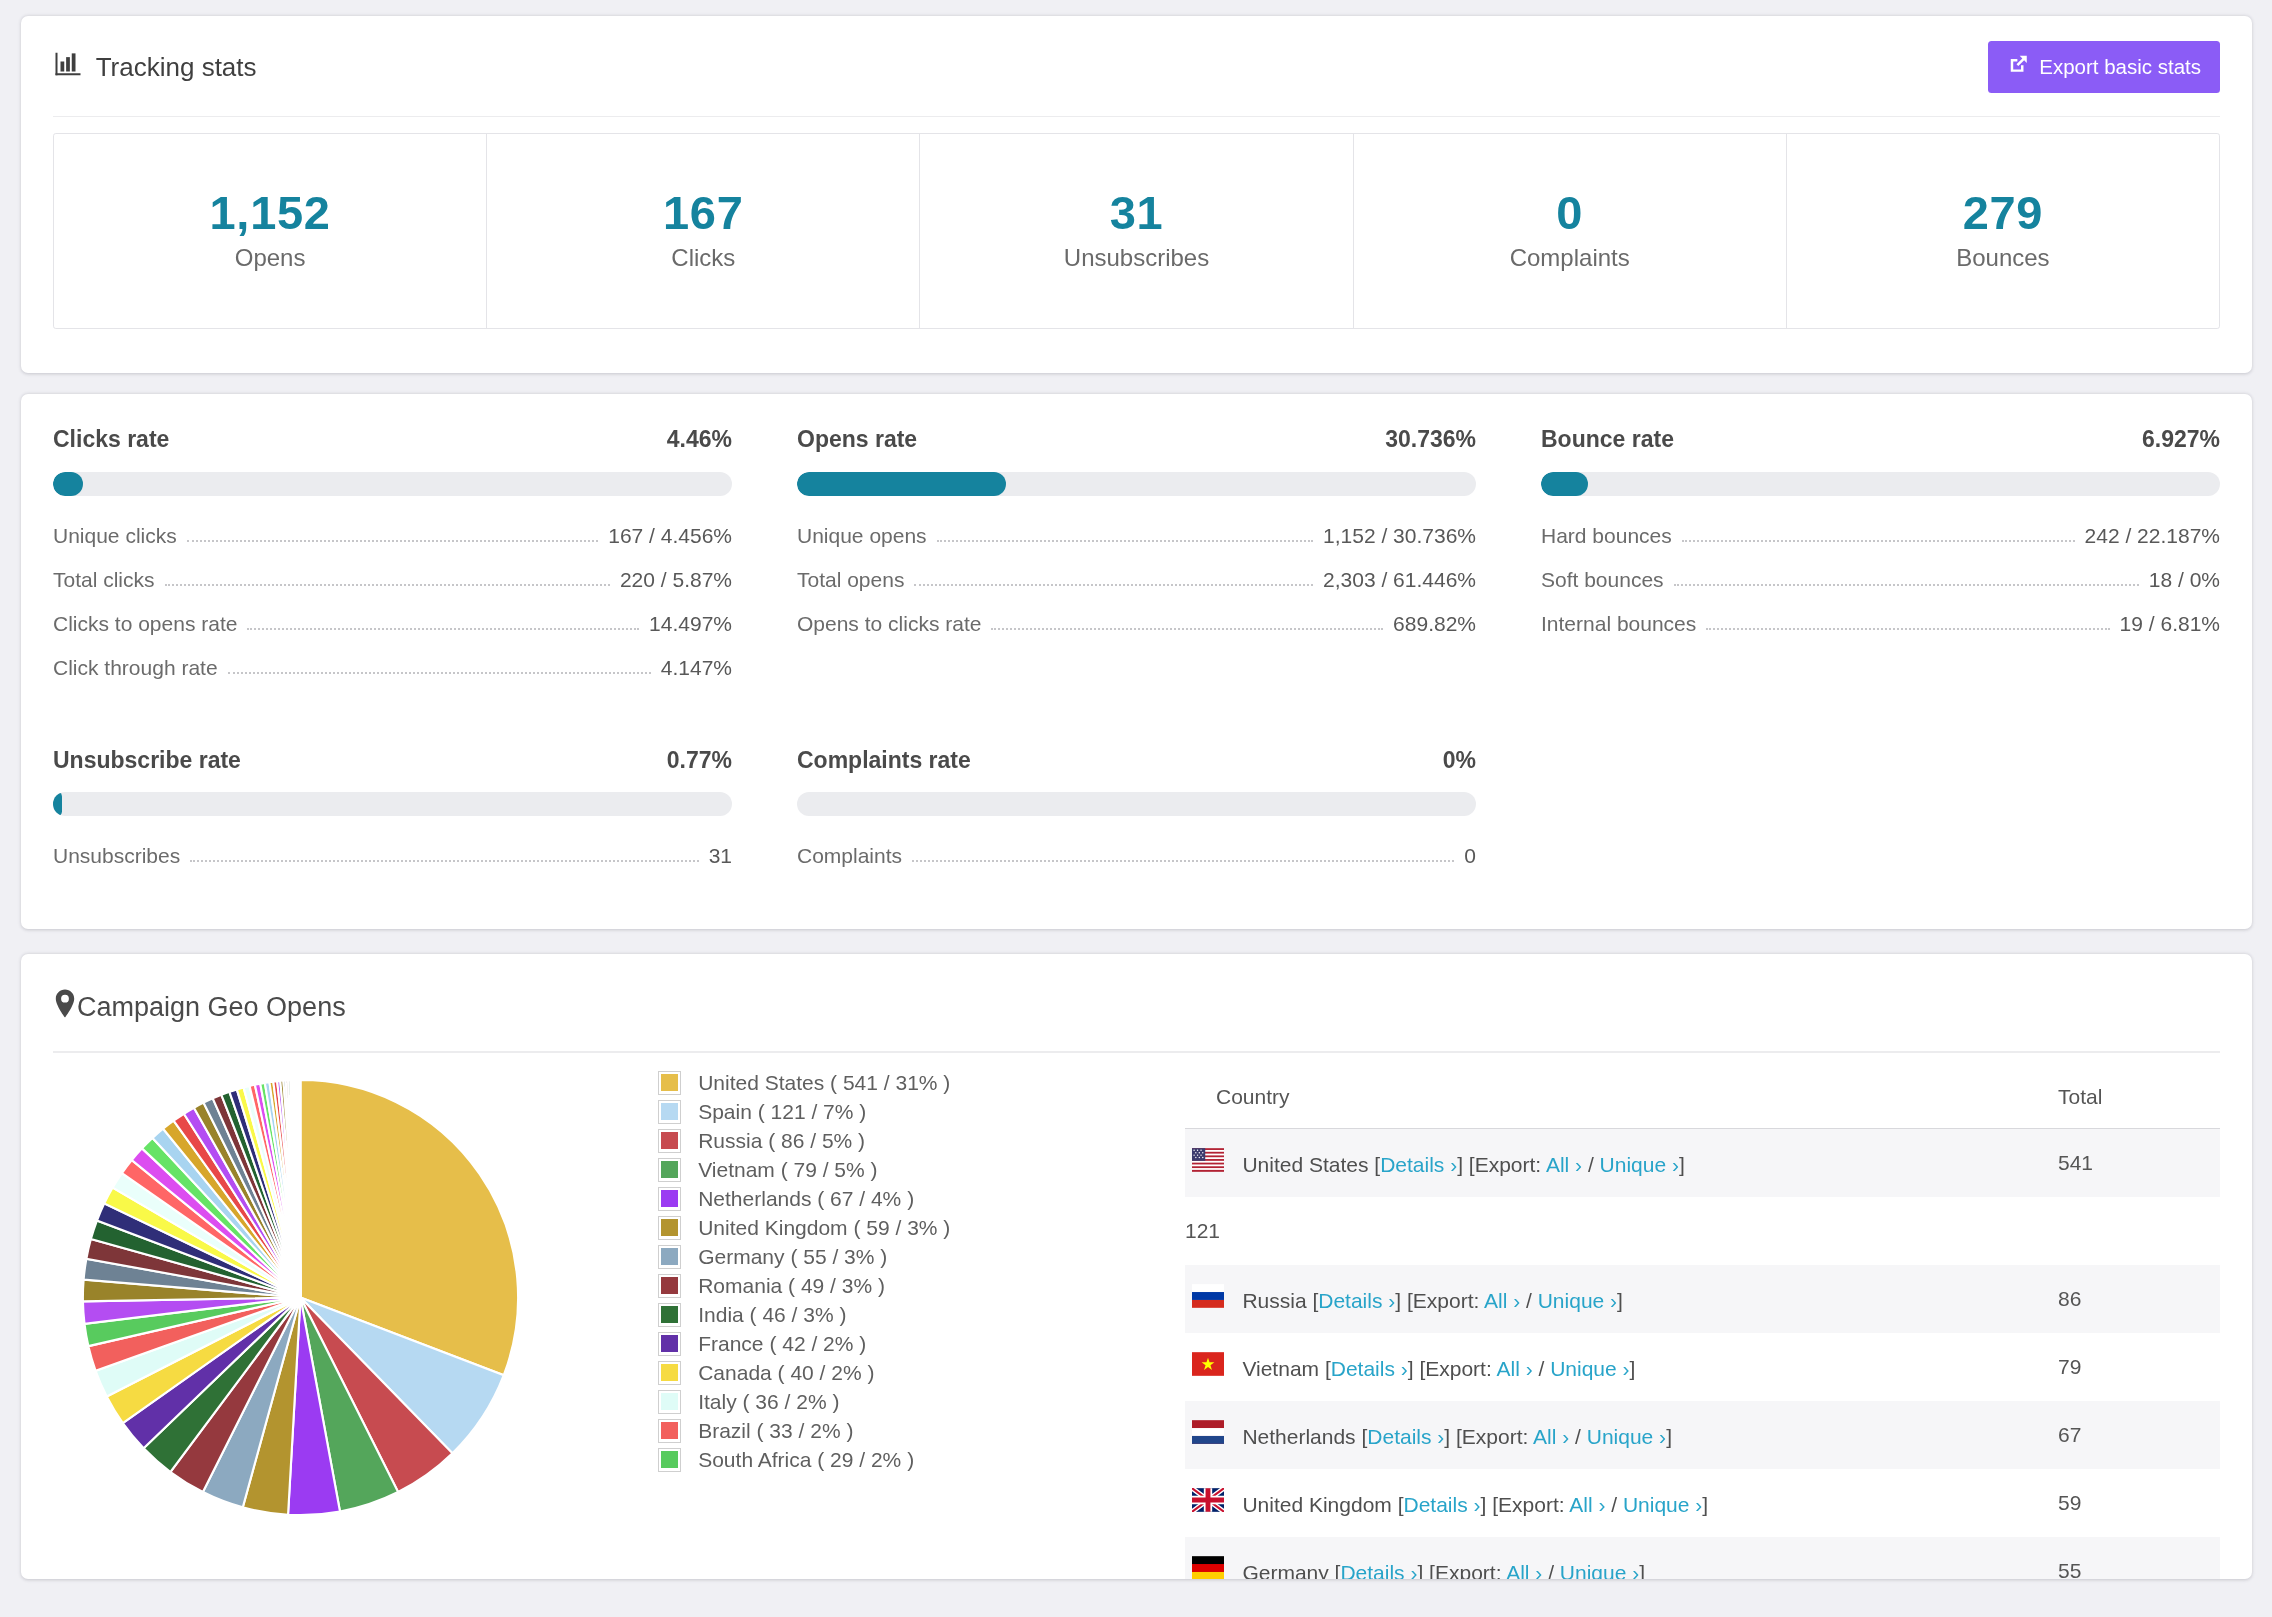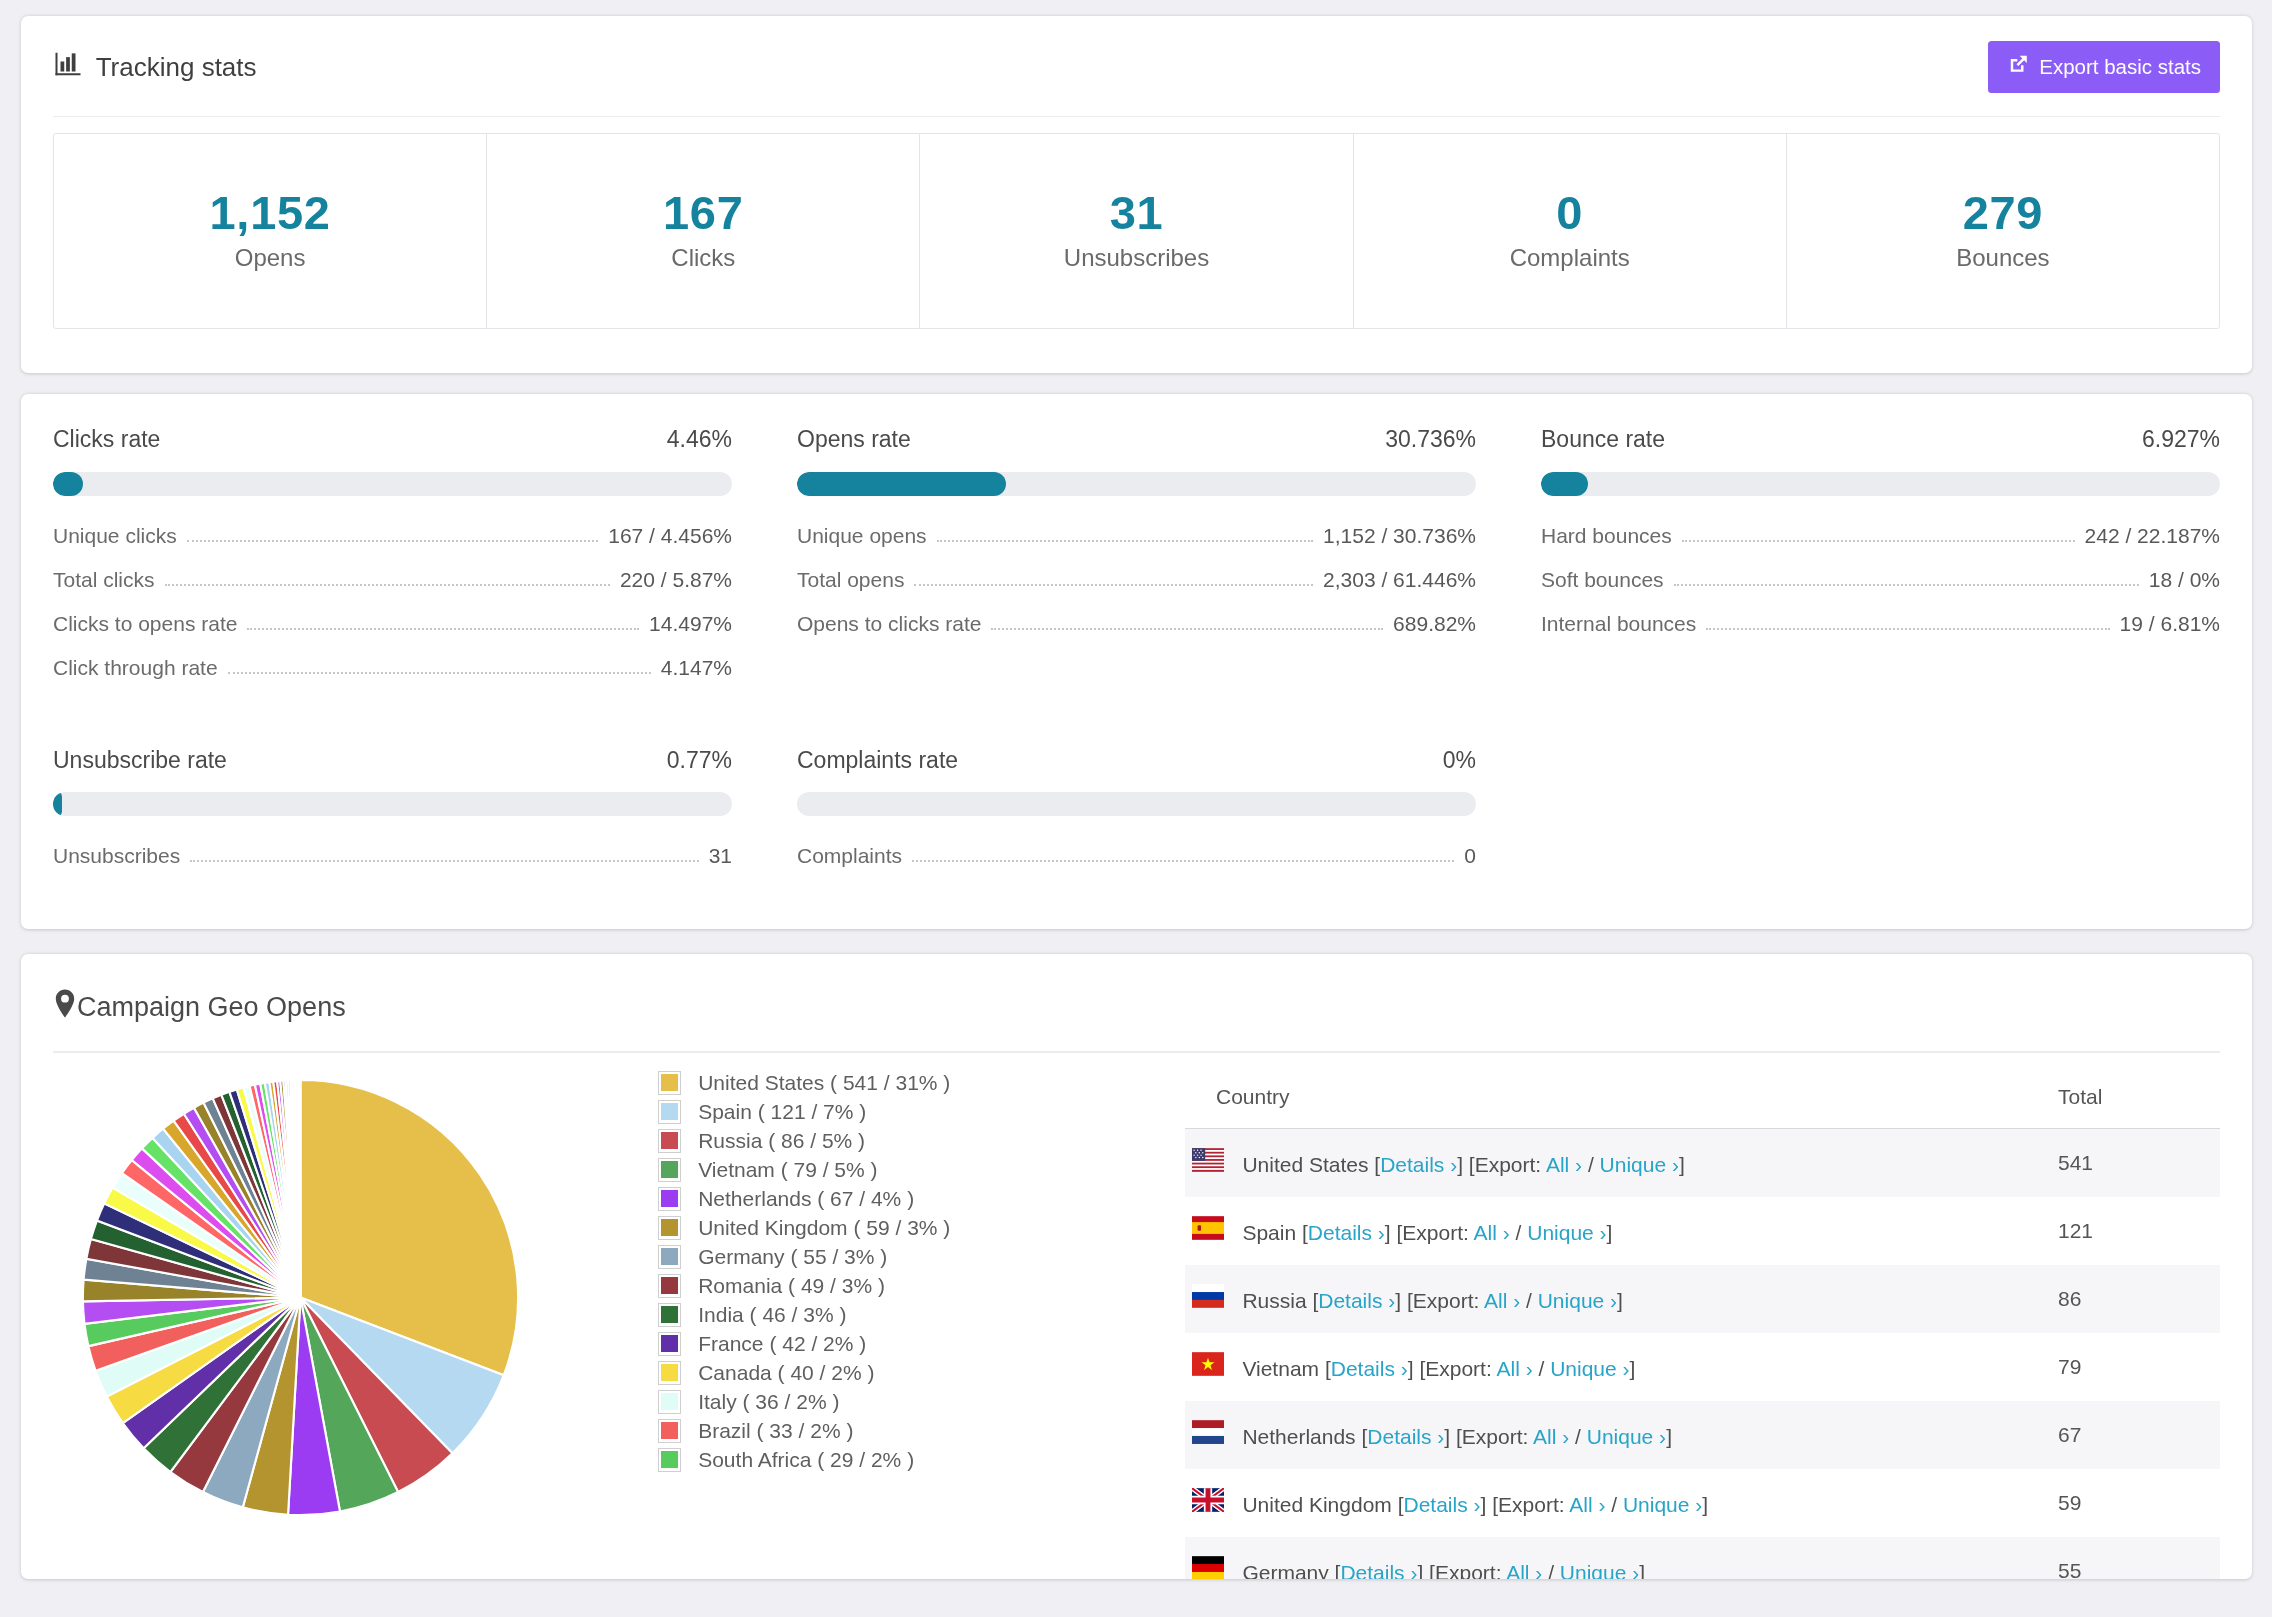--- a/index.html
+++ b/index.html
@@ -29,21 +29,21 @@
   .stats-box{
     margin-top:17px;border:0.7px solid #e4e4e8;border-radius:2.8px;display:flex;
   }
   .stat-cell{flex:1;text-align:center;padding:54px 0 56px;border-left:0.7px solid #e4e4e8}
   .stat-cell:first-child{border-left:none}
   .stat-value{font-size:47px;line-height:49px;font-weight:800;color:#15839e;letter-spacing:0.7px}
   .stat-label{font-size:24px;color:#6a6a6a;margin-top:7px}
   
   .card-rates{margin-top:21px;padding:32px 32px 41px}
   .rates-grid{display:grid;grid-template-columns:1fr 1fr 1fr;column-gap:65px;row-gap:47px}
-  .rate-title-row{display:flex;justify-content:space-between;font-size:23px;font-weight:normal;color:#4a4a4a}
+  .rate-title-row{display:flex;justify-content:space-between;font-size:23px;font-weight:bold;color:#4a4a4a}
   .rate-bar{margin-top:18.4px;height:24px;border-radius:12px;background:#ebecef;overflow:hidden}
   .rate-bar-fill{height:100%;border-radius:12px;background:#15839e}
   .rate-rows{margin-top:28px}
   .rate-row{display:flex;align-items:flex-end;margin-bottom:20px;font-size:21px}
   .rate-row .lbl{color:#6b6b6b;white-space:nowrap}
   .rate-row .leader{flex:1;border-bottom:2.1px dotted #c6c6c9;margin:0 10px 5.6px}
   .rate-row .val{color:#585858;white-space:nowrap}
   
   .card-geo{margin-top:25.4px;padding:28px 32px 0;height:597px;overflow:hidden;position:relative}
   .geo-head{display:flex;align-items:center;gap:0;font-size:27px;color:#4a4a4a;padding:5.6px 0 25.4px}
@@ -436,28 +436,20 @@
                     <circle cx="5.5" cy="13.5" r="1"></circle>
                     <circle cx="10.5" cy="13.5" r="1"></circle>
                     <circle cx="15.5" cy="13.5" r="1"></circle>
                   </g>
                 </svg></span>
               <span>United States [<a>Details ›</a>] [Export: <a>All ›</a> / <a>Unique ›</a>]</span>
             </div>
             <div class="t-total">541</div>
           </div>
           <div class="t-row">
-            <div class="c-cell">
-              <span><svg width="32" height="24" viewBox="0 0 46 34">
-                  <rect width="46" height="34" fill="#C60B1E"></rect>
-                  <rect y="8.5" width="46" height="17" fill="#FFC400"></rect>
-                  <rect x="8" y="13" width="5" height="8" rx="1.5" fill="#AD1519"></rect>
-                </svg></span>
-              <span>Spain [<a>Details ›</a>] [Export: <a>All ›</a> / <a>Unique ›</a>]</span>
-            </div>
             <div class="t-total">121</div>
           </div>
           <div class="t-row">
             <div class="c-cell">
               <span><svg width="32" height="24" viewBox="0 0 46 34">
                   <rect width="46" height="34" fill="#fff"></rect>
                   <rect y="11.3" width="46" height="11.4" fill="#0039A6"></rect>
                   <rect y="22.7" width="46" height="11.3" fill="#D52B1E"></rect>
                 </svg></span>
               <span>Russia [<a>Details ›</a>] [Export: <a>All ›</a> / <a>Unique ›</a>]</span>

